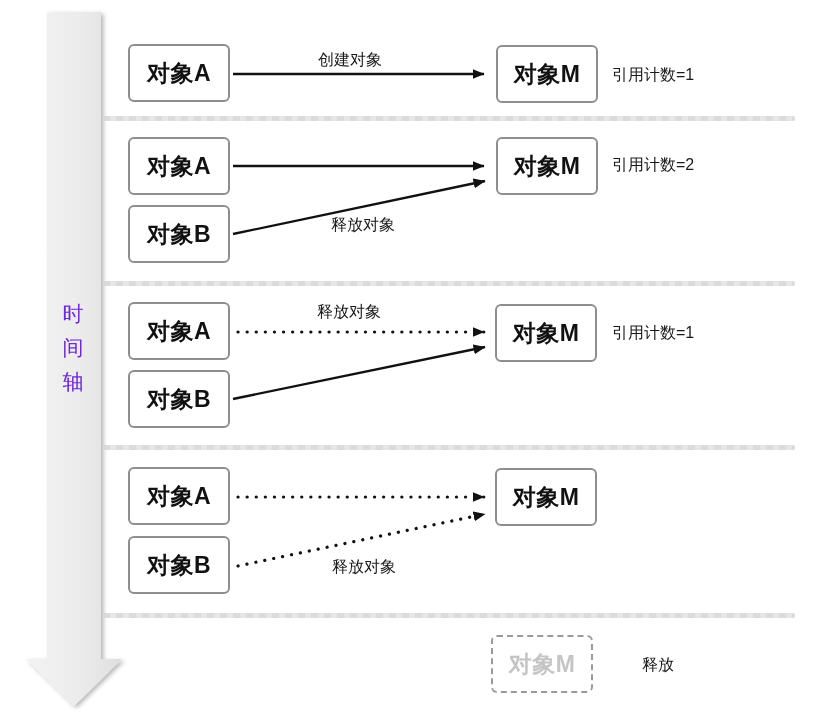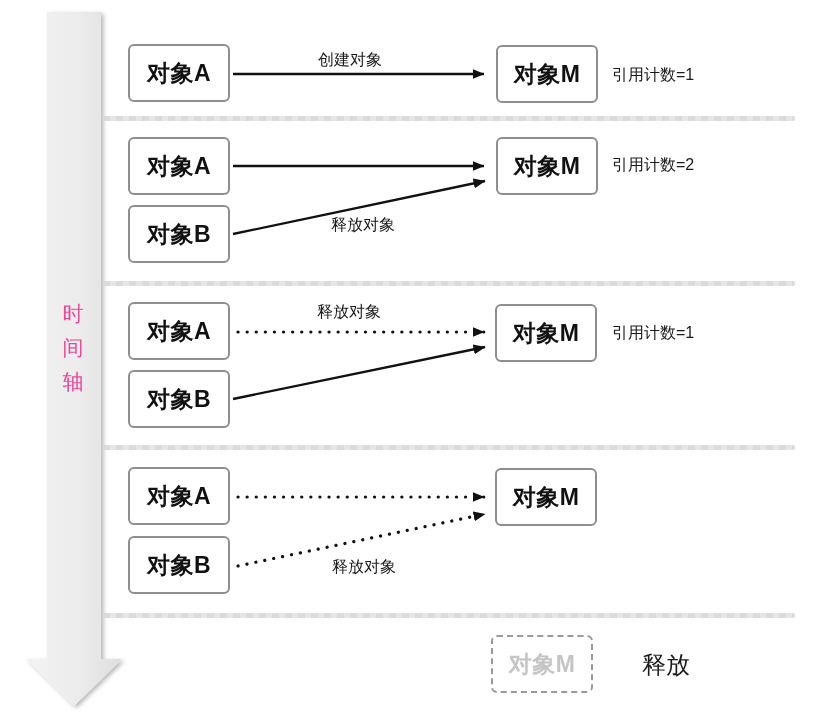--- a/index.html
+++ b/index.html
@@ -25,25 +25,25 @@
     position:absolute;left:612px;font-size:16px;color:#1a1a1a;
     white-space:nowrap;line-height:24px;
   }
   .sep{
     position:absolute;left:103px;width:692px;height:5px;border-radius:2px;
     background:repeating-linear-gradient(90deg,#d7d7d7 0px,#d7d7d7 7px,#e3e3e3 7px,#e3e3e3 13px);
     opacity:0.9;
   }
   .timeline-label{
     position:absolute;left:62px;top:297px;width:22px;
-    font-size:21px;line-height:34px;color:#ec4899;
+    font-size:21px;line-height:34px;color:#6d28d9;
     word-break:break-all;text-align:center;
   }
   .status-label{
-    position:absolute;font-size:24px;color:#1a1a1a;white-space:nowrap;line-height:24px;
+    position:absolute;font-size:16px;color:#1a1a1a;white-space:nowrap;line-height:24px;
   }
 </style>
 </head>
 <body>
 
 <div id="canvas">
 
   <svg width="140" height="727">
     <defs>
       <linearGradient id="barGrad" x1="0" y1="0" x2="1" y2="0">

